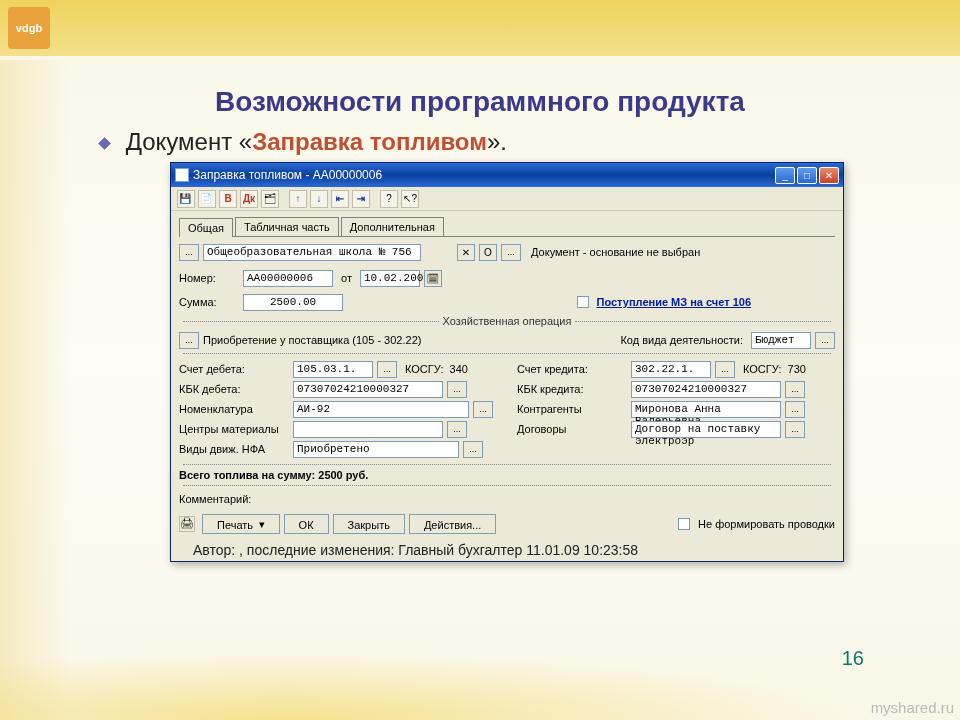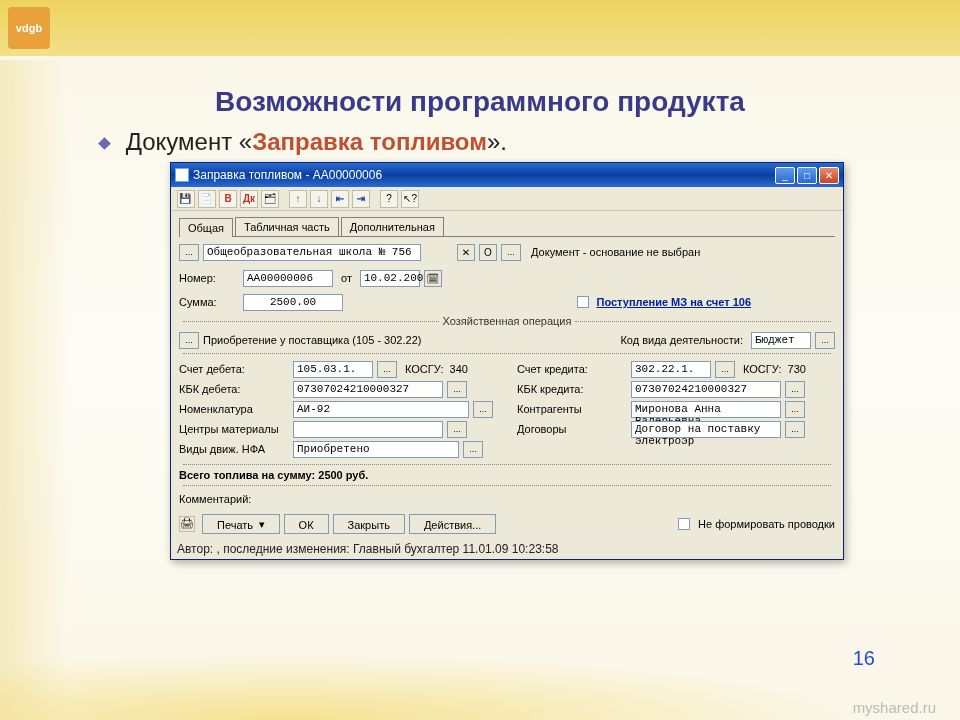--- a/index.html
+++ b/index.html
@@ -111,24 +111,24 @@
   .chk { width:12px; height:12px; border:1px solid #7f9db9; background:#fff; display:inline-block; margin-right:4px; }
 
   .bold { font-weight:bold; }
 
   .footbtns { display:flex; gap:4px; align-items:center; margin:6px 0 3px 0; }
   .pushbtn { border:1px solid #7f9db9; background:#ece9d8; padding:2px 14px;
     height:20px; display:flex; align-items:flex-end; cursor:default; }
   .sep-icon { width:16px; height:16px; display:inline-block;
     background:#ece9d8; border:1px solid #c0bca8; margin-right:3px; }
 
-  .statusline { padding:3px 6px; color:#222; font-size:12px; }
-
-  .pagenum { position:absolute; right:85px; bottom:50px; font-size:20px; color:#1d4ed8; }
-  .watermark { position:absolute; right:24px; bottom:4px; font-size:15px; color:#bababa; }
+  .statusline { padding:3px 6px; color:#222; font-size:14px;margin-left:16px; }
+
+  .pagenum { position:absolute; right:96px; bottom:50px; font-size:20px; color:#0f766e; }
+  .watermark { position:absolute; right:6px; bottom:4px; font-size:15px; color:#bababa; }
 
   .link { color:#0020a0; text-decoration:underline; }
 </style>
 </head>
 <body>
 
 <div class="bg-deco-left"></div>
 <div class="bg-deco-bottom"></div>
 
 <div class="header-bar">

